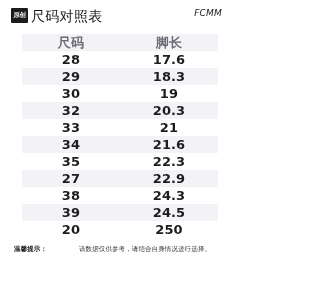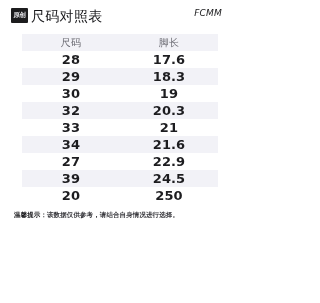--- a/index.html
+++ b/index.html
@@ -83,22 +83,22 @@
     padding: 0;
     height: 17px;
     line-height: 17px;
     font-size: 7.5px;
   }
   table.size-table thead tr {
     background: #f2f2f7;
   }
   table.size-table thead th {
     color: #6a6a72;
-    font-weight: 400;
-    font-size: 10px;
+    font-weight: 700;
+    font-size: 13px;
     letter-spacing: 0.2px;
     text-align: center;
   }
   table.size-table tbody tr:nth-child(odd) {
     background: #ffffff;
   }
   table.size-table tbody tr:nth-child(even) {
     background: #f2f2f7;
   }
   table.size-table tbody td {
@@ -115,22 +115,23 @@
     line-height: 9px;
     color: #2a2a2e;
     letter-spacing: 0.1px;
     white-space: nowrap;
   }
   .footer-note .note-label {
     font-weight: bold;
     color: #17171a;
   }
   .footer-note .note-text {
-    font-weight: 700;
+    font-weight: 400;
     color: #37373c;
+    margin-left: 32px;
   }
 </style>
 </head>
 <body>
 
 <div class="page">
 
   <div class="header">
     <span class="brand-mark">
       <span class="glyphs">原创</span>
@@ -166,22 +167,30 @@
           </tr>
           <tr>
             <td>33</td>
             <td>21</td>
           </tr>
           <tr>
             <td>34</td>
             <td>21.6</td>
           </tr>
           <tr>
+            <td>35</td>
+            <td>22.3</td>
+          </tr>
+          <tr>
             <td>27</td>
             <td>22.9</td>
+          </tr>
+          <tr>
+            <td>38</td>
+            <td>24.3</td>
           </tr>
           <tr>
             <td>39</td>
             <td>24.5</td>
           </tr>
           <tr>
             <td>20</td>
             <td>250</td>
           </tr>
         </tbody>

